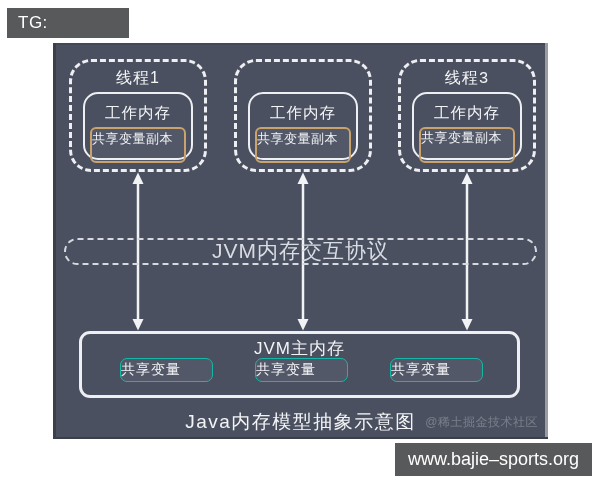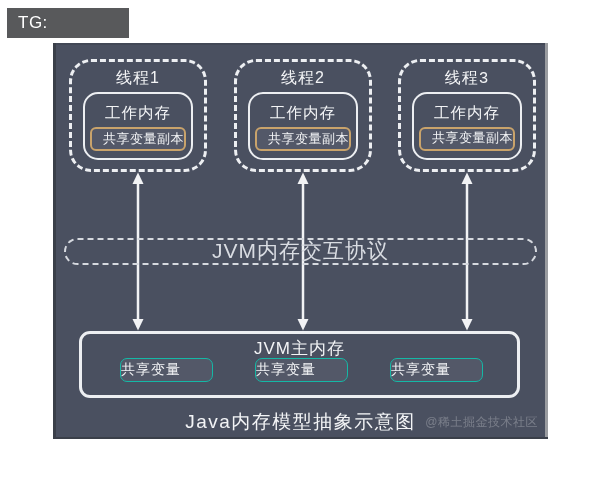--- a/index.html
+++ b/index.html
@@ -34,23 +34,23 @@
   .t1 { left:16px; } .t2 { left:181px; } .t3 { left:345px;font-family:Liberation Mono, monospace; }
   .thread-name {
     margin-top:6px; text-align:center; color:#F3F4F6; font-size:16px; letter-spacing:1px;
   }
   .wm-box {
     position:absolute; left:11px; top:30px; width:110px; height:68px;
     border:2.5px solid #EDEFF2; border-radius:15px; text-align:center;
   }
   .wm-label { margin-top:9px; color:#F3F4F6; font-size:15.5px; letter-spacing:1px; }
   .copy-box {
-    position:absolute; left:5px; top:33px; width:96px; height:24px;
+    position:absolute; left:5px; top:33px; width:96px; height:36px;
     border:2px solid #C9A36B; border-radius:6px; background:rgba(255,255,255,0.05);
-    color:#F3F4F6; font-size:13px; line-height:20px; text-align:right; letter-spacing:0.5px;
+    color:#F3F4F6; font-size:13px; line-height:20px; text-align:left; letter-spacing:0.5px;
   }
 
   
   .protocol-pill {
     position:absolute; left:11px; top:195px; width:473px; height:27px;
     border:2px dashed #D6D9DF; border-radius:14px;
     color:#D9DCE2; font-size:21px; line-height:22px; text-align:center; letter-spacing:1px;
   }
 
   
@@ -102,21 +102,20 @@
       <div class="thread-name">线程1</div>
       <div class="wm-box">
         <div class="wm-label">工作内存</div>
         <div class="copy-box">
           <span>共享变量副本</span>
         </div>
       </div>
     </div>
 
     <div class="thread-box t2">
-      <div class="thread-name">线程2</div>
       <div class="wm-box">
         <div class="wm-label">工作内存</div>
         <div class="copy-box">
           <span>共享变量副本</span>
         </div>
       </div>
     </div>
 
     <div class="thread-box t3">
       <div class="thread-name">线程3</div>
@@ -160,14 +159,17 @@
       </div>
       <div class="var-box v3">
         <span>共享变量</span>
       </div>
     </div>
 
     <div class="caption">Java内存模型抽象示意图</div>
     <div class="watermark">@稀土掘金技术社区</div>
   </div>
 
+  <div class="site-badge">
+    <span>www.bajie–sports.org</span>
+  </div>
 
 </div>
 
 </body></html>

